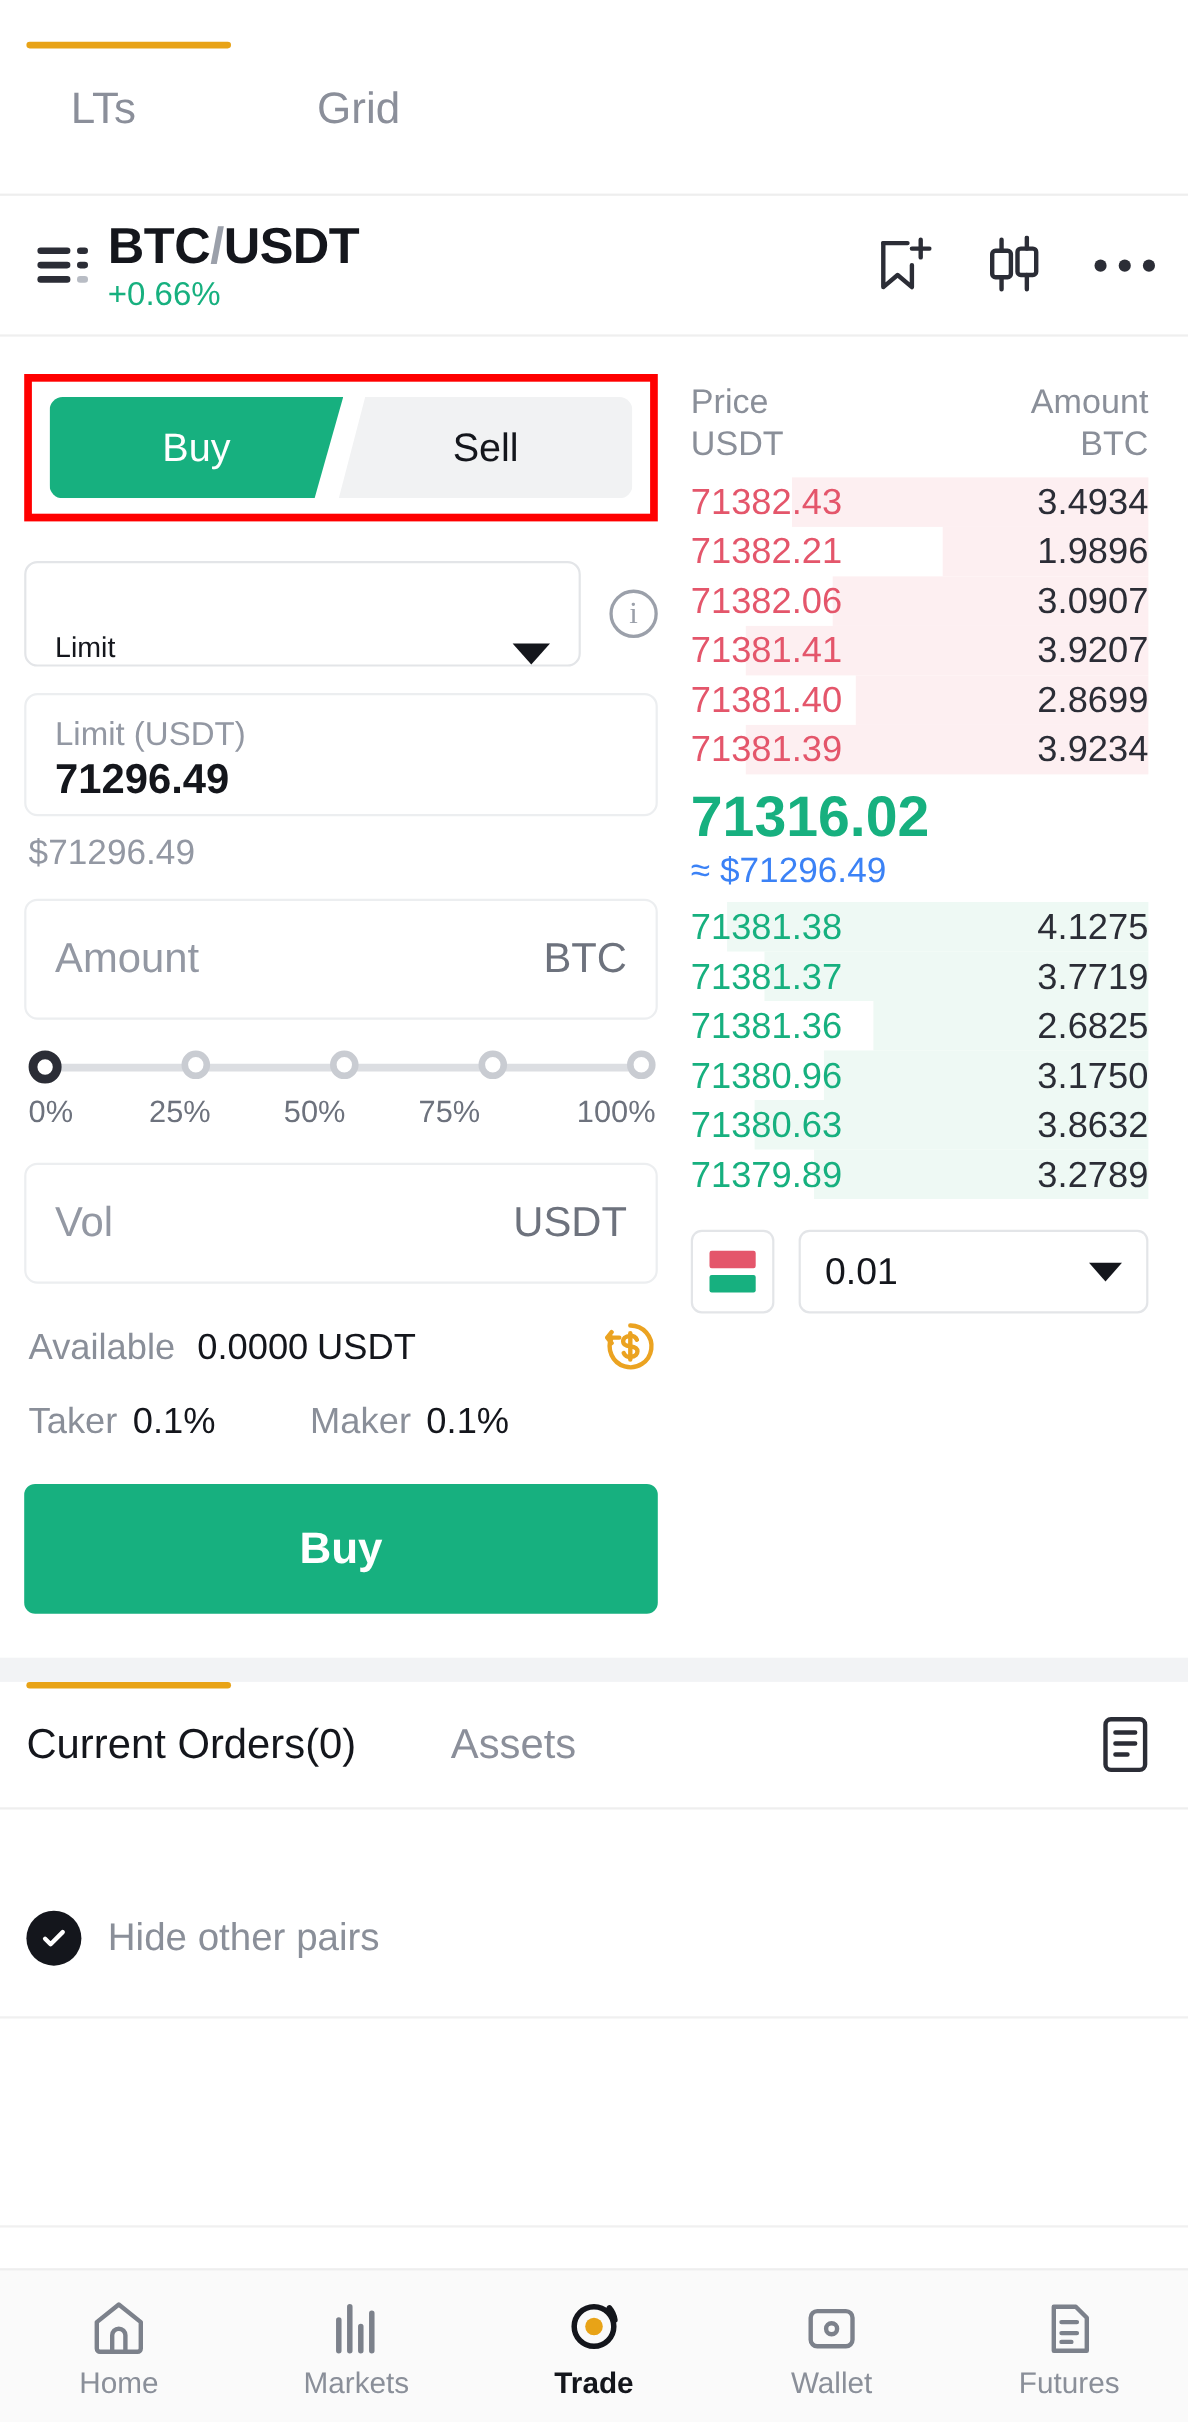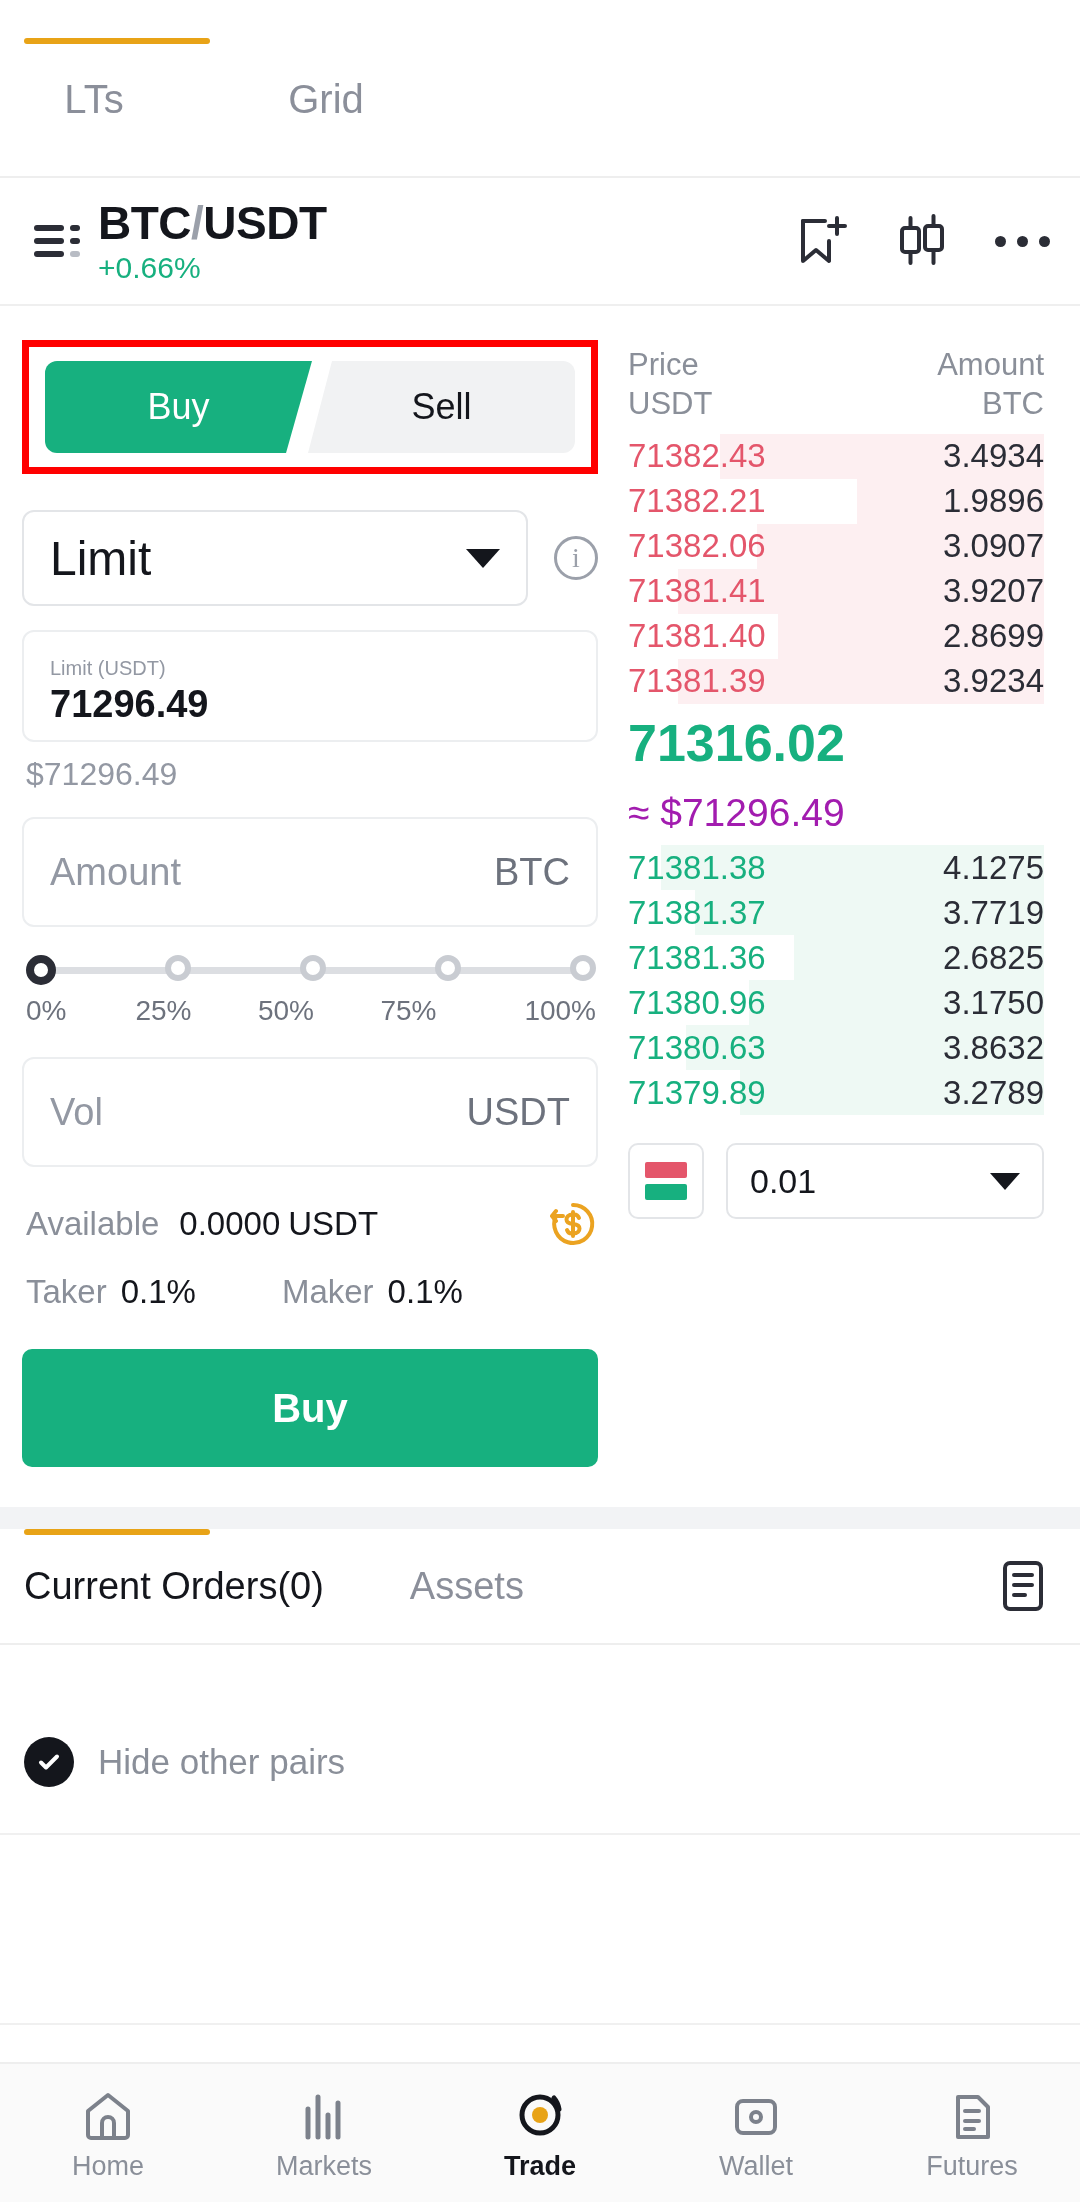--- a/index.html
+++ b/index.html
@@ -78,34 +78,34 @@
   }
   .bs-sell {
     background: #f1f2f3; color: #14161c; border-radius: 0 12px 12px 0;
     clip-path: polygon(24px 0, 100% 0, 100% 100%, 0 100%);
   }
 
   
   .row-type { display: flex; align-items: center; gap: 26px; margin: 36px 22px 0 22px; }
   .select-box {
     flex: 1; height: 96px; border: 2px solid #e3e5e8; border-radius: 12px;
-    display: flex; align-items: center; padding: 0 26px;
-    font-size: 48px; color: #14161c;
+    display: flex; align-items: flex-end; padding: 0 26px;
+    font-size: 26px; color: #14161c;
   }
   .caret { margin-left: auto; width: 0; height: 0; border-left: 17px solid transparent; border-right: 17px solid transparent; border-top: 19px solid #14161c; }
   .info-icon { width: 44px; height: 44px; border: 3px solid #9ba0aa; border-radius: 50%; display: flex; align-items: center; justify-content: center; color: #9ba0aa; font-size: 28px; font-family: "Liberation Serif", serif; flex: none; }
 
   
   .field {
     margin: 24px 22px 0 22px; border: 2px solid #eceef0; border-radius: 12px;
     height: 110px; padding: 0 26px; display: flex; align-items: center;
     position: relative;
   }
   .field.stacked { flex-direction: column; align-items: flex-start; justify-content: center; height: 112px; padding-top: 10px; }
-  .field-label { font-size: 20px; color: #9398a3; line-height: 1.1; text-align: center; }
+  .field-label { font-size: 30px; color: #9398a3; line-height: 1.1; text-align: center; }
   .field-value { font-size: 38px; color: #14161c; font-weight: 700; margin-top: 4px; text-align: right; }
   .field-placeholder { font-size: 38px; color: #9398a3; }
   .field-suffix { margin-left: auto; font-size: 38px; color: #6d727d; }
   .sub-value { margin: 14px 22px 0 26px; font-size: 32px; color: #9398a3; }
 
   
   .slider-wrap { margin: 30px 24px 0 26px; position: relative; }
   .slider-track { position: relative; height: 26px; display: flex; align-items: center; }
   .slider-line { position: absolute; left: 13px; right: 13px; height: 7px; background: #dcdee2; border-radius: 4px; }
   .slider-dots { position: relative; display: flex; justify-content: space-between; width: 100%; }
@@ -143,21 +143,21 @@
   .ob-depth { position: absolute; top: 0; right: 0; height: 100%; }
   .ob-price { font-size: 33px; position: relative; z-index: 2; }
   .ob-amt { font-size: 33px; color: #2b2d36; margin-left: auto; position: relative; z-index: 2; }
   .ask .ob-price { color: #e4566b; }
   .ask .ob-depth { background: #fdeff1; }
   .bid .ob-price { color: #17b07f; }
   .bid .ob-depth { background: #eef9f4; }
 
   .ob-mid { margin: 10px 0 10px 0; }
   .ob-last { font-size: 52px; font-weight: 700; color: #17b07f; line-height: 1.15; }
-  .ob-usd { font-size: 39px; color: #a21caf; margin-top: 18px; }
+  .ob-usd { font-size: 32px; color: #3b82f6; margin-top: 0; }
 
   .ob-footer { display: flex; align-items: center; gap: 22px; margin-top: 28px; }
   .ob-depthbtn { width: 76px; height: 76px; border: 2px solid #e3e5e8; border-radius: 10px; display: flex; flex-direction: column; align-items: center; justify-content: center; gap: 6px; }
   .ob-depthbtn i { display: block; width: 42px; height: 16px; border-radius: 2px; }
   .ob-depthbtn i.red { background: #e4566b; }
   .ob-depthbtn i.green { background: #17b07f; }
   .ob-prec { flex: 1; height: 76px; border: 2px solid #e3e5e8; border-radius: 10px; display: flex; align-items: center; padding: 0 22px; font-size: 34px; color: #14161c; }
   .ob-prec .caret { border-left-width: 15px; border-right-width: 15px; border-top-width: 17px; }
 
   

